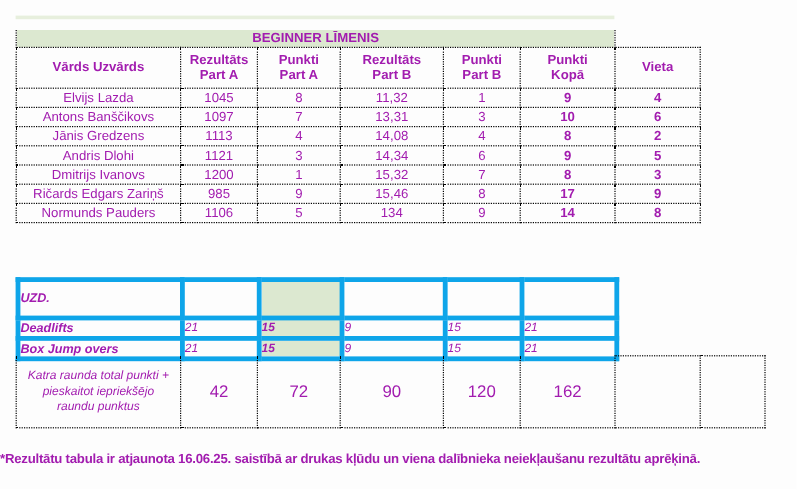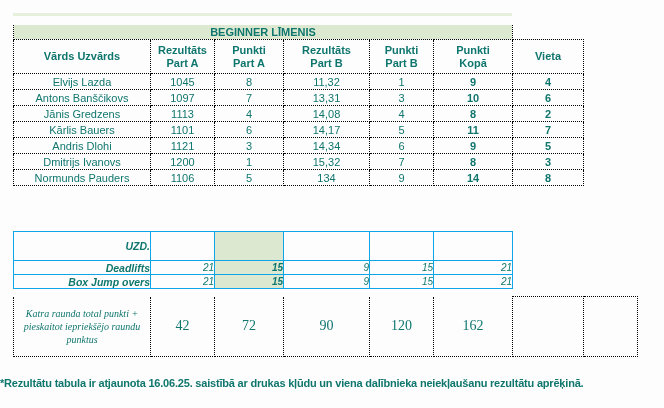--- a/index.html
+++ b/index.html
@@ -1,45 +1,45 @@
 <!DOCTYPE html>
 <html><head>
 <meta charset="utf-8">
 <style>
   html,body{margin:0;padding:0;background:#fff;}
   .canvas{position:relative;width:664px;height:408px;background:#fdfdfd;
-          font-family:"Liberation Sans","DejaVu Sans",sans-serif;color:#0f766e;overflow:hidden;}
+          font-family:"Liberation Sans","DejaVu Sans",sans-serif;color:#a21caf;overflow:hidden;}
 
   .top-strip{position:absolute;left:13px;top:13px;width:499px;height:3px;background:#e7efdd;}
 
   
   .t1{position:absolute;left:13px;top:25px;border-collapse:collapse;table-layout:fixed;}
   .t1 td,.t1 th{border:1px dotted #000;padding:0;text-align:center;vertical-align:middle;
                 font-size:11px;font-weight:normal;overflow:hidden;white-space:nowrap;}
   .t1 .title{background:#dce8d0;font-weight:bold;height:14px;border-top:none;font-size:11px;}
   .t1 .spacer{border:none;background:transparent;}
   .t1 .head-row th{height:33px;font-weight:bold;line-height:13px;}
   .t1 .head-row th div{line-height:13px;}
   .t1 .data-row td{height:15px;}
   .t1 .bold{font-weight:bold;}
 
   
   .t2{position:absolute;left:13px;top:231px;border-collapse:collapse;table-layout:fixed;
       font-style:italic;}
-  .t2 td{border:1px solid #0ea5e9;padding:0;text-align:right;vertical-align:middle;
+  .t2 td{border:4px solid #0ea5e9;padding:0;text-align:left;vertical-align:middle;
          font-size:10px;overflow:hidden;white-space:nowrap;}
   .t2 .hrow td{height:28px;}
   .t2 .erow td{height:13px;}
   .t2 .lbl{font-weight:bold;font-size:10.5px;}
   .t2 .hl{background:#dce8d0;}
   .t2 .b{font-weight:bold;}
 
   
   .t3{position:absolute;left:13px;top:296px;border-collapse:collapse;table-layout:fixed;}
-  .t3 td{border:1px dotted #000;padding:0;text-align:center;vertical-align:middle;height:59px;font-family:Liberation Serif, serif;}
+  .t3 td{border:1px dotted #000;padding:0;text-align:center;vertical-align:middle;height:59px;}
   .t3 .under{border-top:none;}
   .t3 .lbl{font-style:italic;font-size:10px;line-height:13px;padding:0 5px;white-space:normal;}
   .t3 .tot{font-size:14px;}
 
   .footnote{position:absolute;left:0;top:377px;width:645px;font-weight:bold;font-size:11px;
             letter-spacing:-0.2px;}
 </style>
 </head>
 <body>
 
@@ -112,45 +112,45 @@
     <tr class="data-row">
       <td>Jānis Gredzens</td>
       <td>1113</td>
       <td>4</td>
       <td>14,08</td>
       <td>4</td>
       <td class="bold">8</td>
       <td class="bold">2</td>
     </tr>
     <tr class="data-row">
-      <td>Kārlis Bauers</td>
-      <td>1101</td>
-      <td>6</td>
-      <td>14,17</td>
-      <td>5</td>
-      <td class="bold">11</td>
-      <td class="bold">7</td>
-    </tr>
-    <tr class="data-row">
       <td>Andris Dlohi</td>
       <td>1121</td>
       <td>3</td>
       <td>14,34</td>
       <td>6</td>
       <td class="bold">9</td>
       <td class="bold">5</td>
     </tr>
     <tr class="data-row">
       <td>Dmitrijs Ivanovs</td>
       <td>1200</td>
       <td>1</td>
       <td>15,32</td>
       <td>7</td>
       <td class="bold">8</td>
       <td class="bold">3</td>
+    </tr>
+    <tr class="data-row">
+      <td>Ričards Edgars Zariņš</td>
+      <td>985</td>
+      <td>9</td>
+      <td>15,46</td>
+      <td>8</td>
+      <td class="bold">17</td>
+      <td class="bold">9</td>
     </tr>
     <tr class="data-row">
       <td>Normunds Pauders</td>
       <td>1106</td>
       <td>5</td>
       <td>134</td>
       <td>9</td>
       <td class="bold">14</td>
       <td class="bold">8</td>
     </tr>

